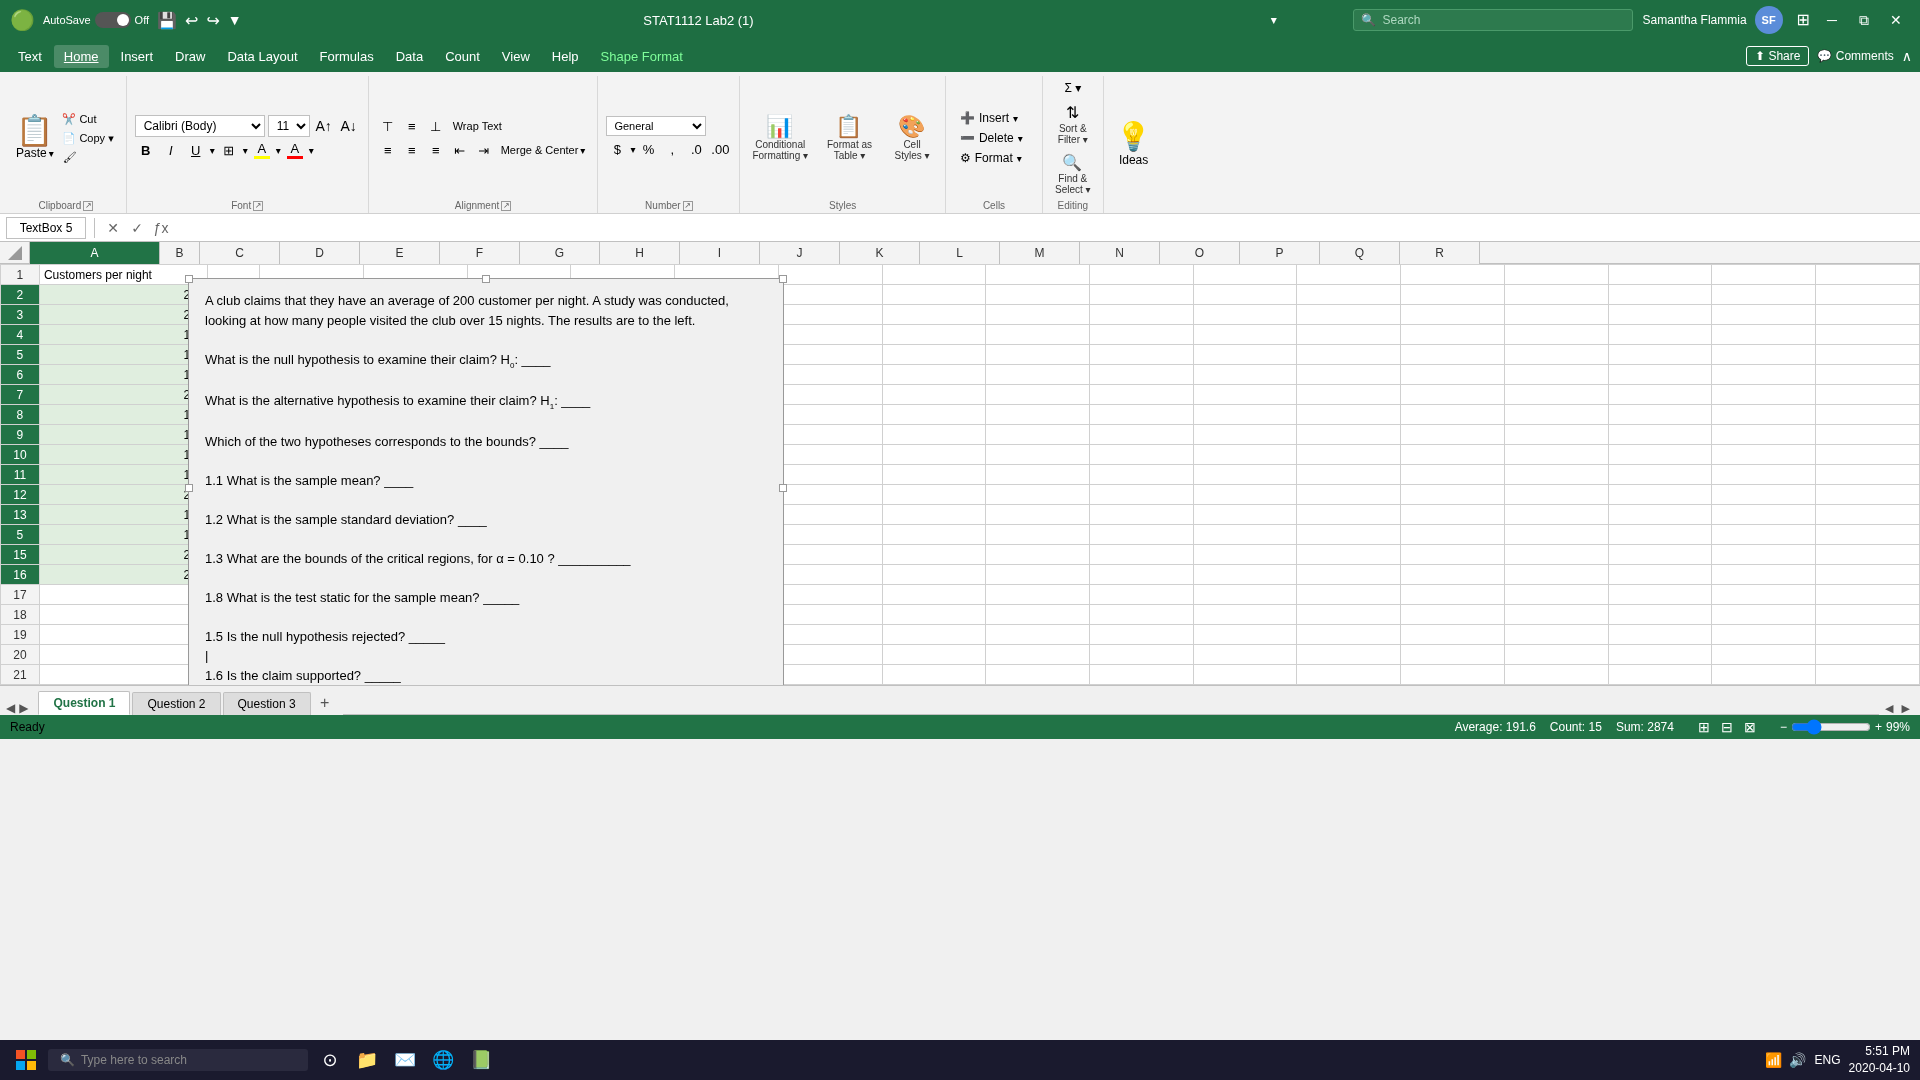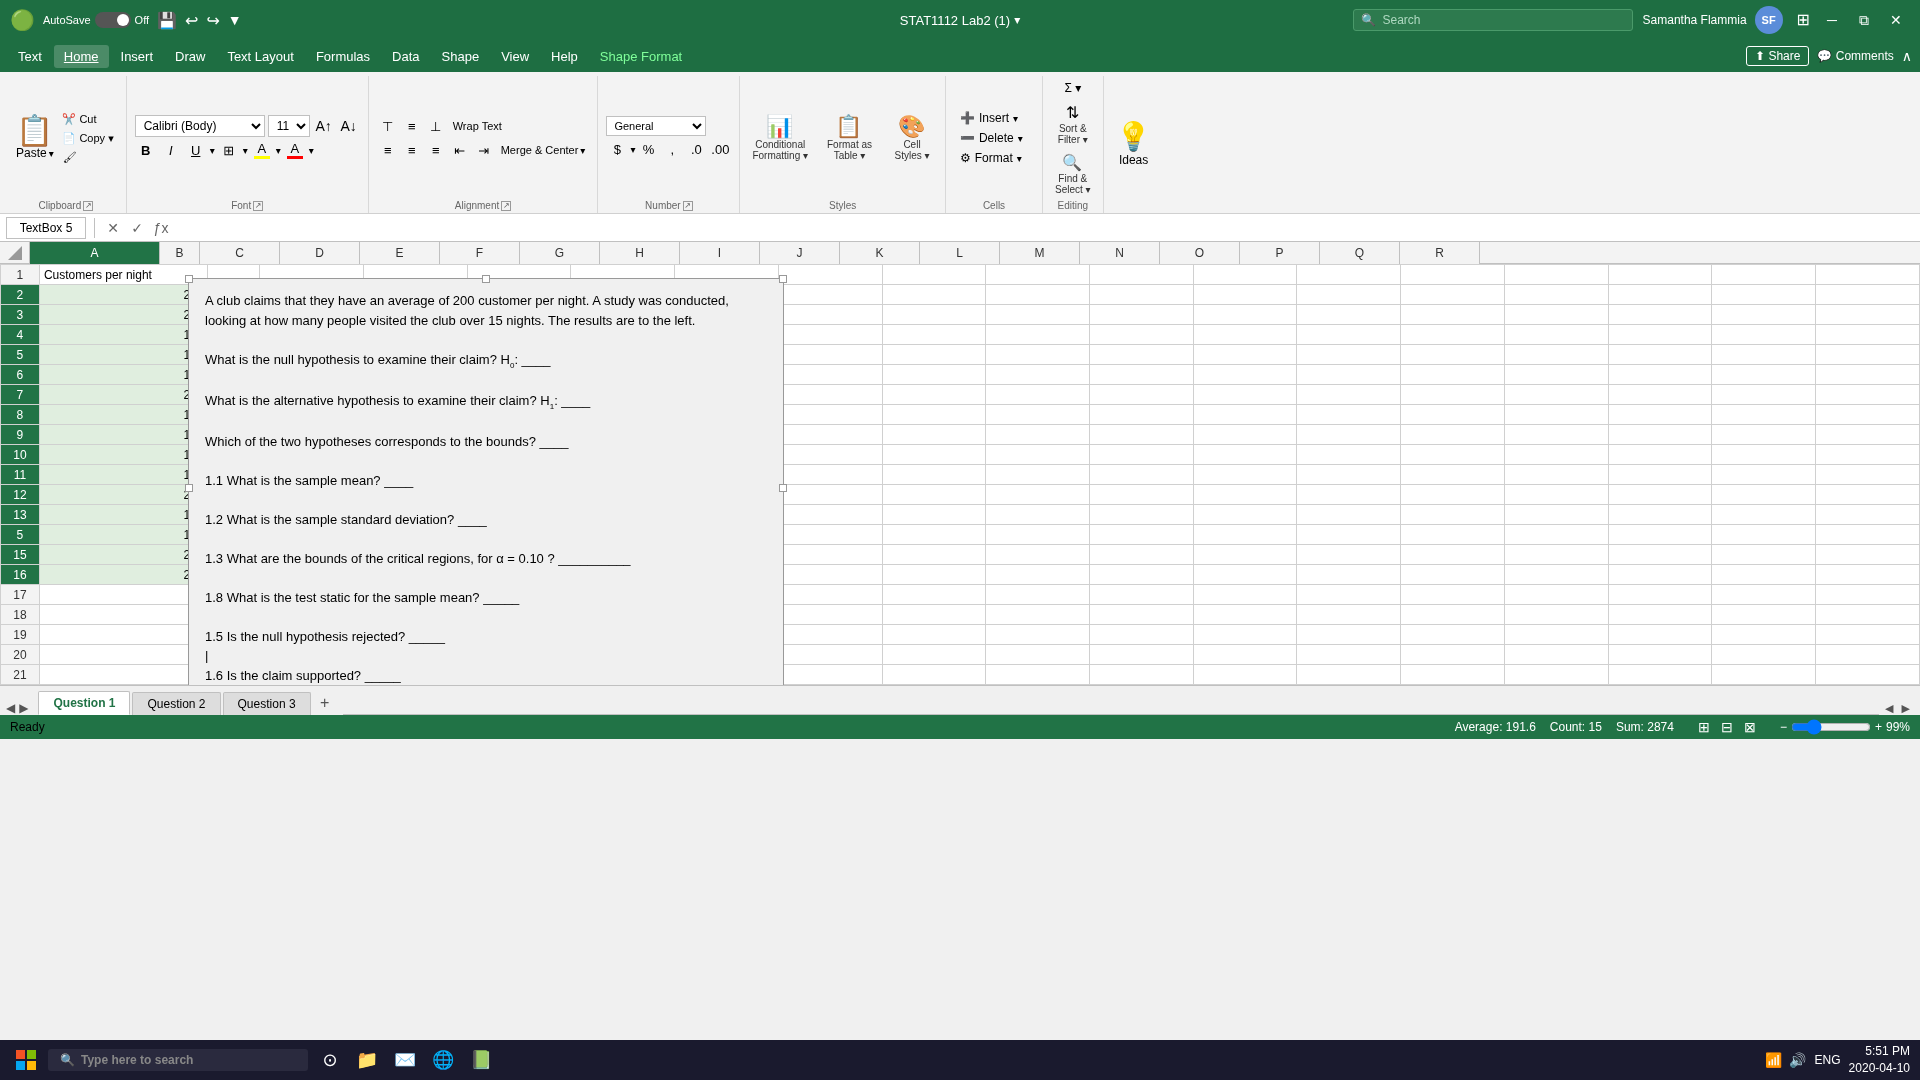--- a/index.html
+++ b/index.html
@@ -8,21 +8,21 @@
     
     #title-bar {
       background: #1e6e42;
       height: 40px;
       display: flex;
       align-items: center;
       padding: 0 10px;
       color: white;
     }
     #title-bar .left { display: flex; align-items: center; gap: 8px; flex: 1; }
-    #title-bar .center { flex: 1; display: flex; justify-content: center; }
+    #title-bar .center { flex: 1; display: flex; justify-content: space-between; }
     #title-bar .right { flex: 1; display: flex; align-items: center; justify-content: flex-end; gap: 10px; }
     .autosave-toggle {
       display: flex; align-items: center; gap: 4px; font-size: 11px; color: white;
     }
     .toggle-btn {
       background: #555; border-radius: 10px; width: 36px; height: 16px; display: flex; align-items: center; padding: 2px;
     }
     .toggle-circle { width: 12px; height: 12px; background: white; border-radius: 50%; margin-left: auto; }
     .search-bar {
       background: #2d7a4e; border: 1px solid #4a9a6a; border-radius: 3px;
@@ -198,21 +198,21 @@
     .zoom-ctrl { display: flex; align-items: center; gap: 4px; }
     .zoom-slider { width: 80px; cursor: pointer; }
 
     
     #taskbar {
       background: #1a1a2e; height: 40px; display: flex; align-items: center;
       padding: 0 10px; gap: 6px; position: fixed; bottom: 0; left: 0; width: 1920px;
     }
     .start-btn { width: 32px; height: 32px; display: flex; align-items: center; justify-content: center; cursor: pointer; }
     .search-task { background: #2a2a3e; border-radius: 3px; display: flex; align-items: center; gap: 6px; padding: 4px 12px; width: 260px; }
-    .search-task input { background: transparent; border: none; outline: none; color: white; font-size: 12px; flex: 1; font-weight: bold; }
+    .search-task input { background: transparent; border: none; outline: none; color: white; font-size: 12px; flex: 1; }
     .search-task input::placeholder { color: #888; }
     .taskbar-icon { width: 32px; height: 32px; display: flex; align-items: center; justify-content: center; cursor: pointer; border-radius: 3px; }
     .taskbar-right { margin-left: auto; display: flex; align-items: center; gap: 8px; color: white; font-size: 12px; }
     .sys-icons { display: flex; gap: 6px; }
     .sys-icon { font-size: 14px; cursor: pointer; }
     .clock { text-align: right; font-size: 12px; line-height: 1.4; }
 
     
     .num-controls { display: flex; flex-direction: column; gap: 1px; }
     .num-row1 { display: flex; align-items: center; gap: 2px; }
@@ -276,24 +276,24 @@
       <div class="win-btn close">✕</div>
     </div>
   </div>
 </div>
 
 <div id="menu-bar">
   <div class="menu-item">Text</div>
   <div class="menu-item active">Home</div>
   <div class="menu-item">Insert</div>
   <div class="menu-item">Draw</div>
-  <div class="menu-item">Text Layout</div>
+  <div class="menu-item">Data Layout</div>
   <div class="menu-item">Formulas</div>
   <div class="menu-item">Data</div>
-  <div class="menu-item">Shape</div>
+  <div class="menu-item">Count</div>
   <div class="menu-item">View</div>
   <div class="menu-item">Help</div>
   <div class="menu-item shape-format">Shape Format</div>
   <div style="margin-left:auto;display:flex;align-items:center;gap:8px;">
     <span style="color:white;font-size:12px;cursor:pointer;border:1px solid white;padding:2px 8px;border-radius:3px;">⬆ Share</span>
     <span style="color:white;font-size:12px;cursor:pointer;">💬 Comments</span>
     <span style="color:white;font-size:14px;cursor:pointer;">∧</span>
   </div>
 </div>
 

